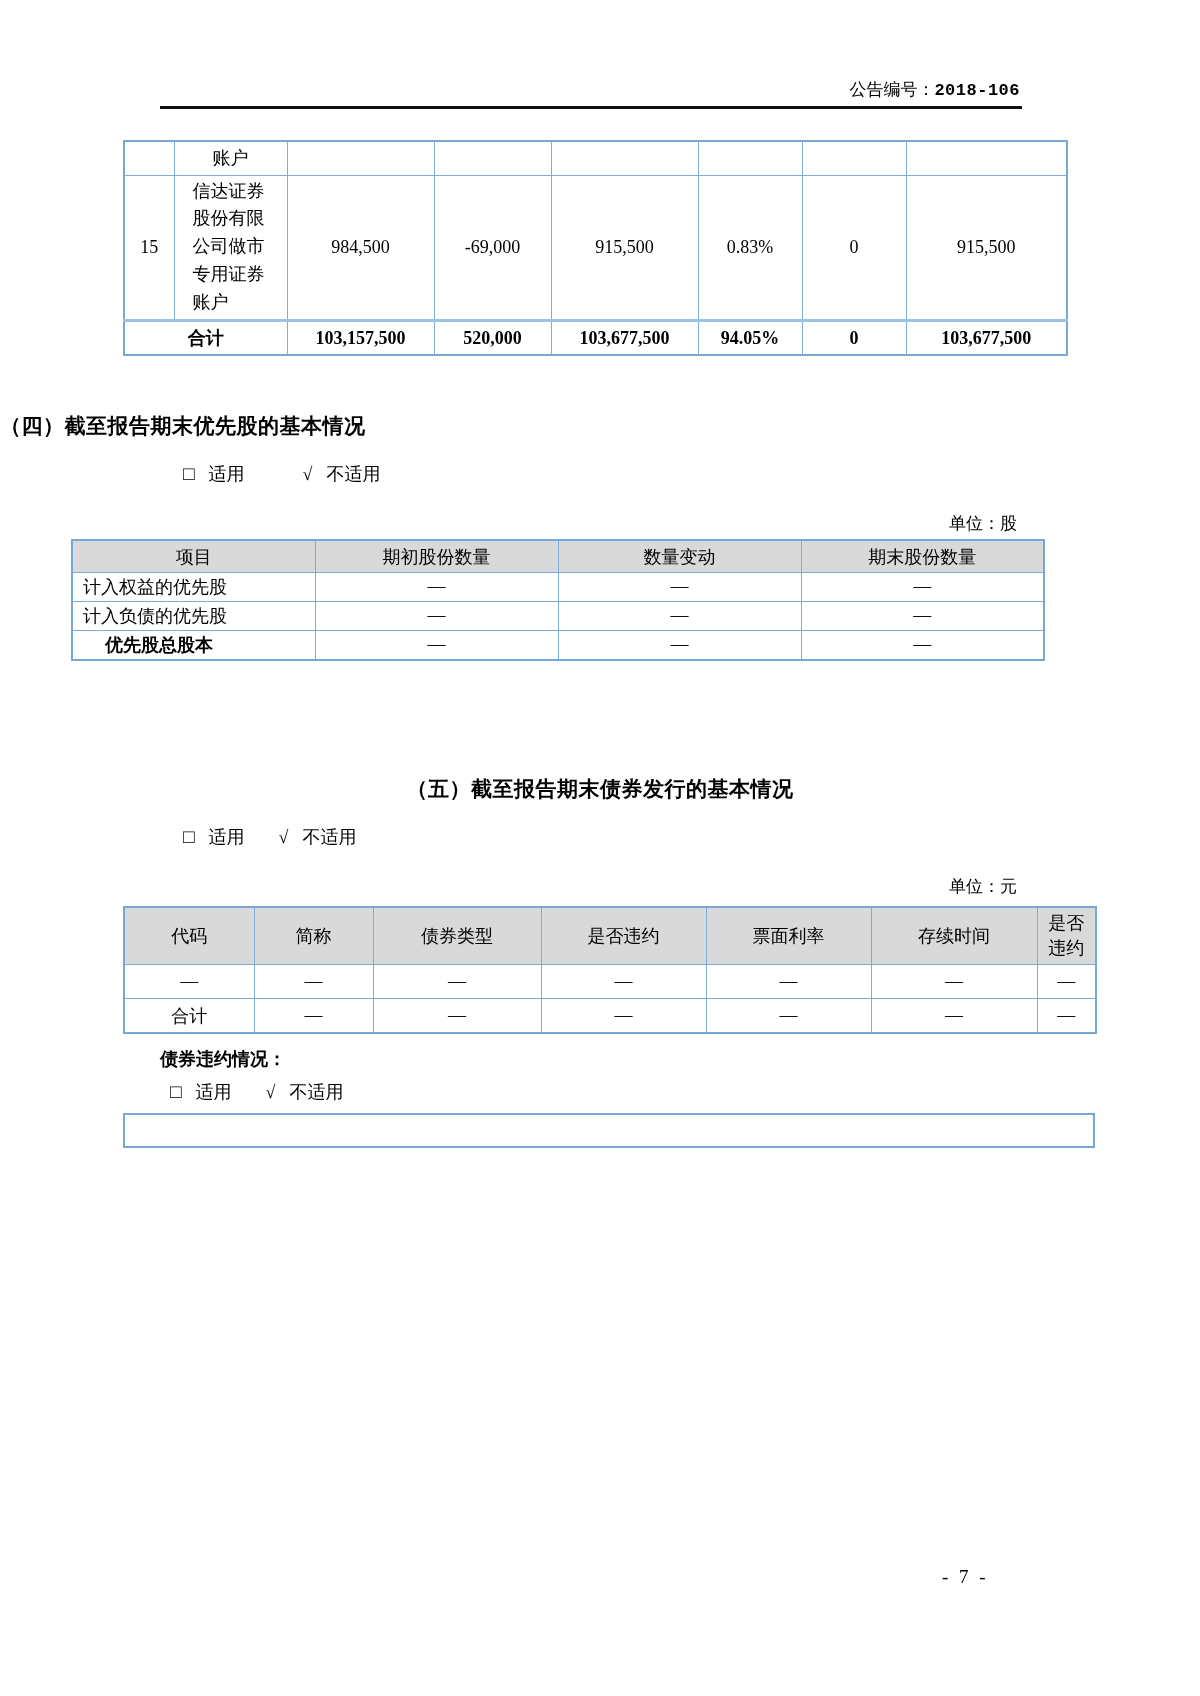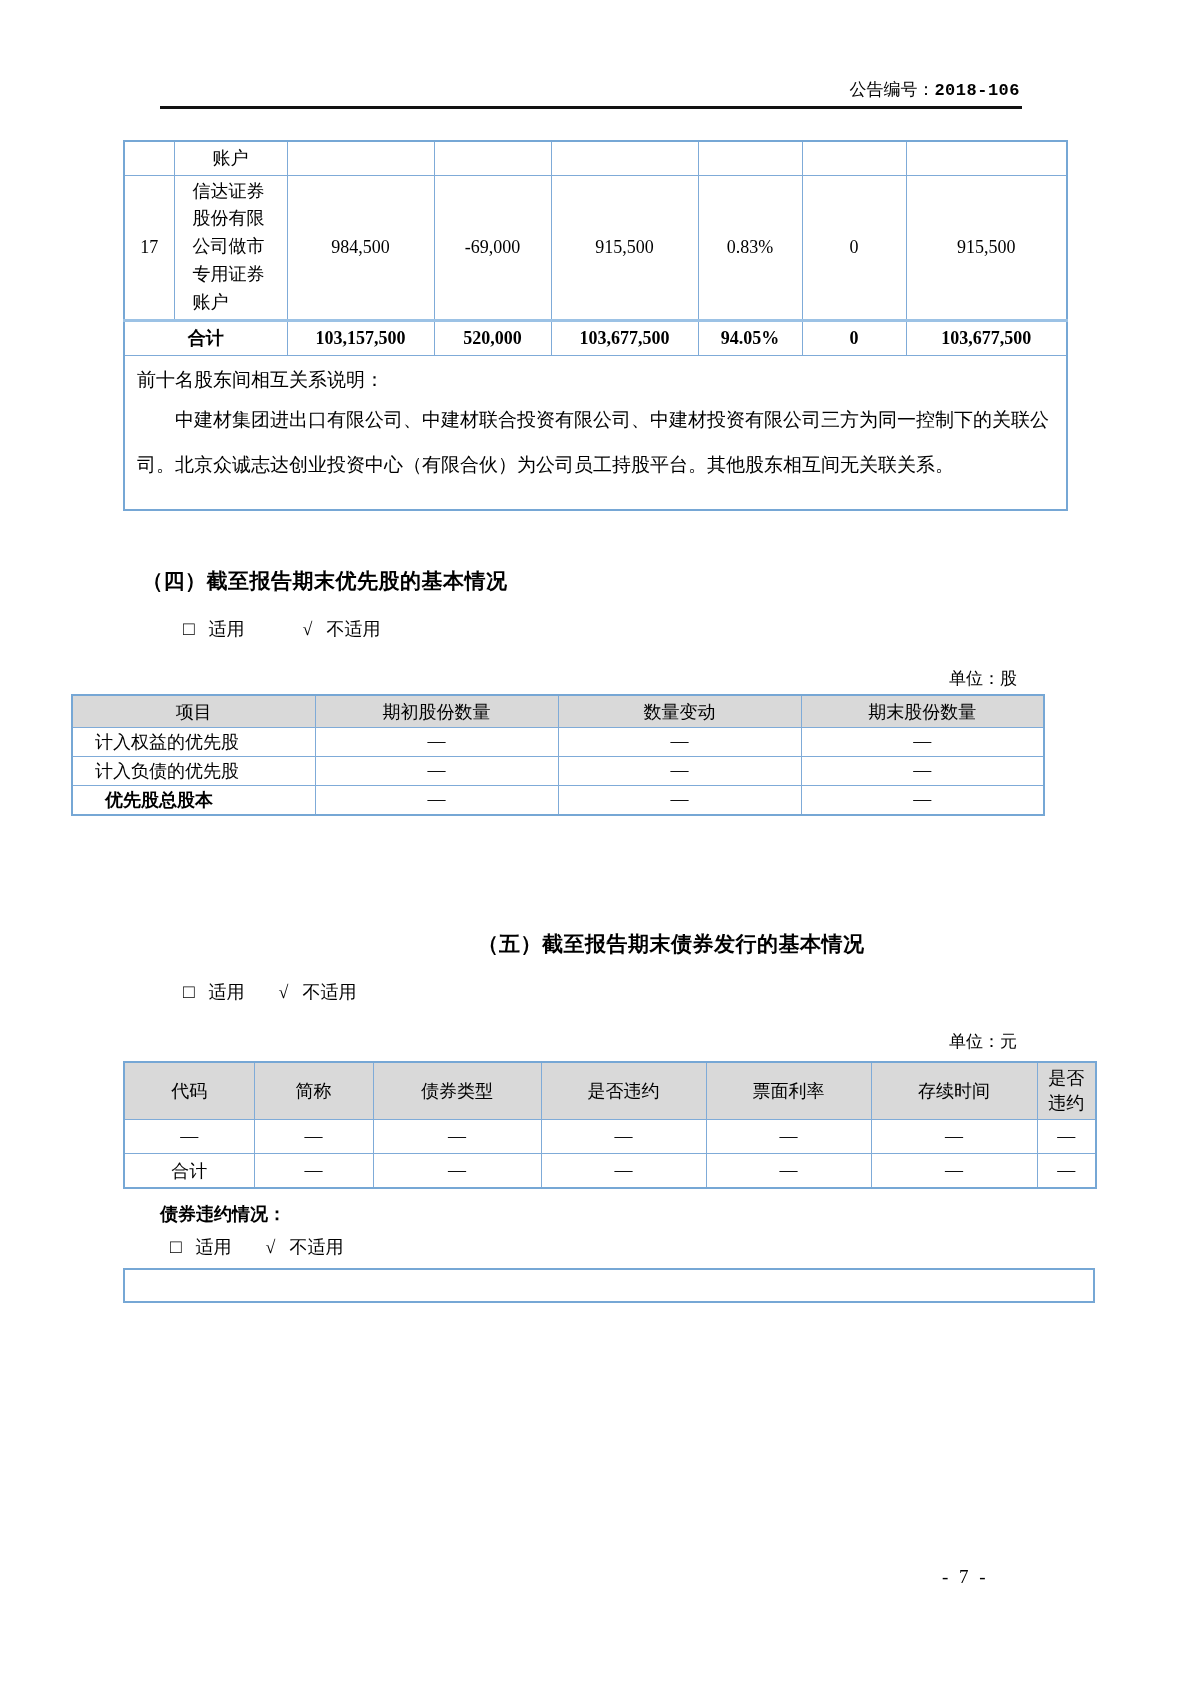--- a/index.html
+++ b/index.html
@@ -55,21 +55,20 @@
     text-align: left;
     vertical-align: top;
     padding: 6px 12px;
     font-size: 19px;
   }
   .t1 .note-title { line-height: 1.9; }
   .t1 .note-body  { text-indent: 2em; line-height: 2.35; }
 
   
   .sec-title {
-    margin-left: 142px;
     font-family: "Liberation Sans", sans-serif;
     font-weight: bold;
     font-size: 21px;
     letter-spacing: 0.5px;
   }
   .sec4-title { margin-top: 56px; }
   .sec5-title { margin-top: 114px; text-align: center; }
   .chk-row { margin: 22px 0 0 183px; font-size: 18px; }
   .chk-row .box { font-size: 19px; }
   .chk-row .lbl1 { margin-left: 14px; }
@@ -84,21 +83,21 @@
   
   .t4 { margin: 4px 0 0 71px; width: 972px; }
   .t4 th {
     height: 32px;
     background: #D9D9D9;
     font-family: "Liberation Sans", sans-serif;
     font-weight: bold;
     border-bottom: 3px solid #9CC2E5;
   }
   .t4 td { height: 29px; }
-  .t4 td.rowlabel { text-align: left; padding-left: 22px; }
+  .t4 td.rowlabel { text-align: left; padding-left: 10px; }
   .t4 tr.boldrow td.rowlabel { padding-left: 32px; font-weight: bold; font-family: "Liberation Sans", sans-serif; }
 
   
   .t5 { margin: 8px 0 0 123px; width: 972px; }
   .t5 th {
     height: 58px;
     background: #D9D9D9;
     font-family: "Liberation Sans", sans-serif;
     font-weight: bold;
     border-bottom: 3px solid #9CC2E5;
@@ -150,45 +149,39 @@
     <td></td>
     <td>账户</td>
     <td></td>
         <td></td>
         <td></td>
     <td></td>
         <td></td>
         <td></td>
   </tr>
   <tr class="r10">
-    <td>17</td>
+    <td>15</td>
     <td>
           <div class="namewrap">信达证券股份有限公司做市专用证券账户</div>
         </td>
     <td>984,500</td>
     <td>-69,000</td>
     <td>915,500</td>
     <td>0.83%</td>
     <td>0</td>
     <td>915,500</td>
   </tr>
   <tr class="total">
     <td colspan="2">合计</td>
     <td>103,157,500</td>
     <td>520,000</td>
     <td>103,677,500</td>
     <td>94.05%</td>
     <td>0</td>
     <td>103,677,500</td>
-  </tr>
-  <tr>
-    <td colspan="8" class="notes">
-      <div class="note-title">前十名股东间相互关系说明：</div>
-      <div class="note-body">中建材集团进出口有限公司、中建材联合投资有限公司、中建材投资有限公司三方为同一控制下的关联公司。北京众诚志达创业投资中心（有限合伙）为公司员工持股平台。其他股东相互间无关联关系。</div>
-    </td>
   </tr>
 </tbody>
   </table>
 
 <div class="sec-title sec4-title">（四）截至报告期末优先股的基本情况</div>
 <div class="chk-row">
   <span class="box">□</span><span class="lbl1">适用</span><span class="check">√</span><span class="lbl2">不适用</span>
 </div>
 <div class="unit-line">单位：股</div>
 

